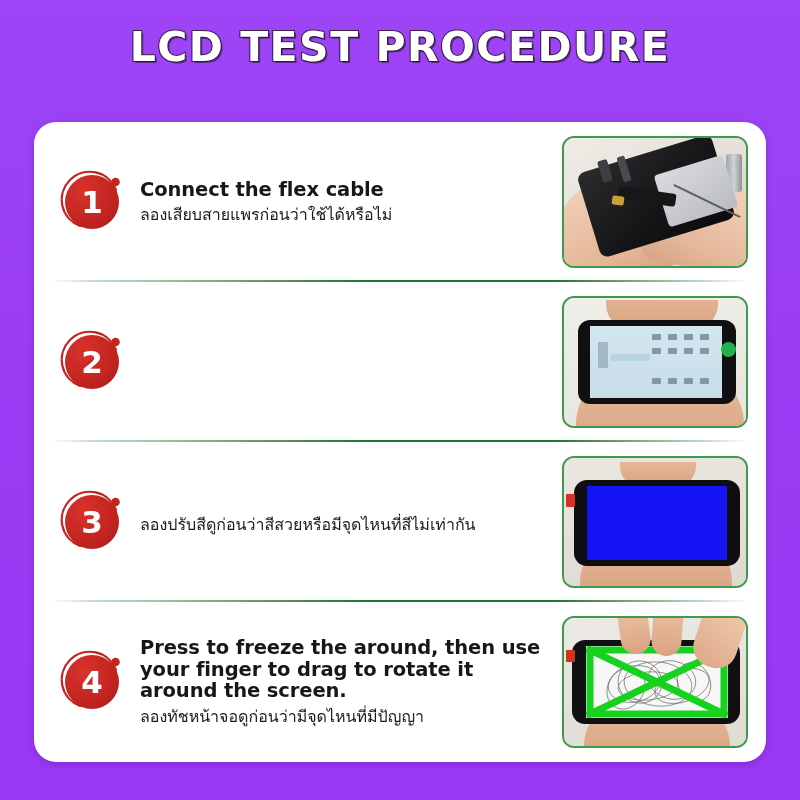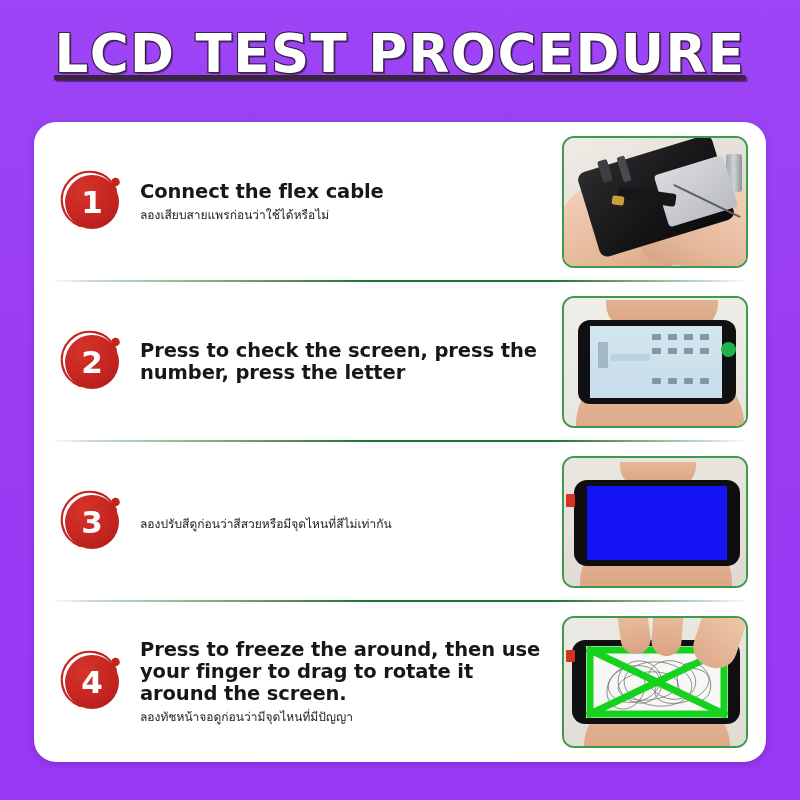--- a/index.html
+++ b/index.html
@@ -25,32 +25,31 @@
   .title-wrap {
     position: absolute;
     top: 26px;
     left: 0;
     width: 800px;
     text-align: center;
   }
   .title {
     display: inline-block;
     font-family: "DejaVu Sans", "Liberation Sans", sans-serif;
-    font-size: 53px;
+    font-size: 41px;
     font-weight: bold;
     letter-spacing: 1.5px;
     color: #ffffff;
     line-height: 1.05;
     -webkit-text-stroke: 2px #3a2440;
     paint-order: stroke fill;
     text-shadow:
        2px 2px 0 rgba(40,20,55,0.55),
       -1px  1px 0 rgba(40,20,55,0.35);
     white-space: nowrap;
-    text-decoration: underline;
   }
 
   
   .card {
     position: absolute;
     left: 34px;
     top: 122px;
     width: 732px;
     height: 640px;
     background: #ffffff;
@@ -139,21 +138,21 @@
     color: #171717;
     font-weight: bold;
     font-size: 19.5px;
     line-height: 1.12;
     letter-spacing: -0.1px;
     font-family: "DejaVu Sans", "Liberation Sans", sans-serif;
   }
   .th {
     margin-top: 5px;
     color: #1b1b1b;
-    font-size: 12px;
+    font-size: 16px;
     line-height: 1.25;
     font-family: "Liberation Sans", "DejaVu Sans", sans-serif;
   }
 
   
   .photo {
     flex: 0 0 auto;
     width: 186px;
     height: 132px;
     border: 2px solid #3f9b4a;
@@ -299,21 +298,20 @@
       <div class="step">
         <div class="badge">
           <svg class="arc" viewBox="0 0 68 68">
             <path d="M58 22 A28 28 0 1 0 22 58" fill="none" stroke="#c32420" stroke-width="2.2" stroke-linecap="round"></path>
             <circle cx="57.5" cy="14" r="4.3" fill="#c32420"></circle>
           </svg>
           <div class="disc"></div>
           <div class="num">2</div>
         </div>
         <div class="texts">
-          <div class="en">Press to check the screen, press the number, press the letter</div>
         </div>
         <div class="photo">
           <div class="scene">
             <div class="p2-bg"></div>
             <div class="p2-hand"></div>
             <div class="p2-fingers"></div>
             <div class="p2-phone"></div>
             <div class="p2-screen"></div>
             <div class="p2-vlabel"></div>
             <div class="p2-key" style="left:88px;  top:36px;"></div>

